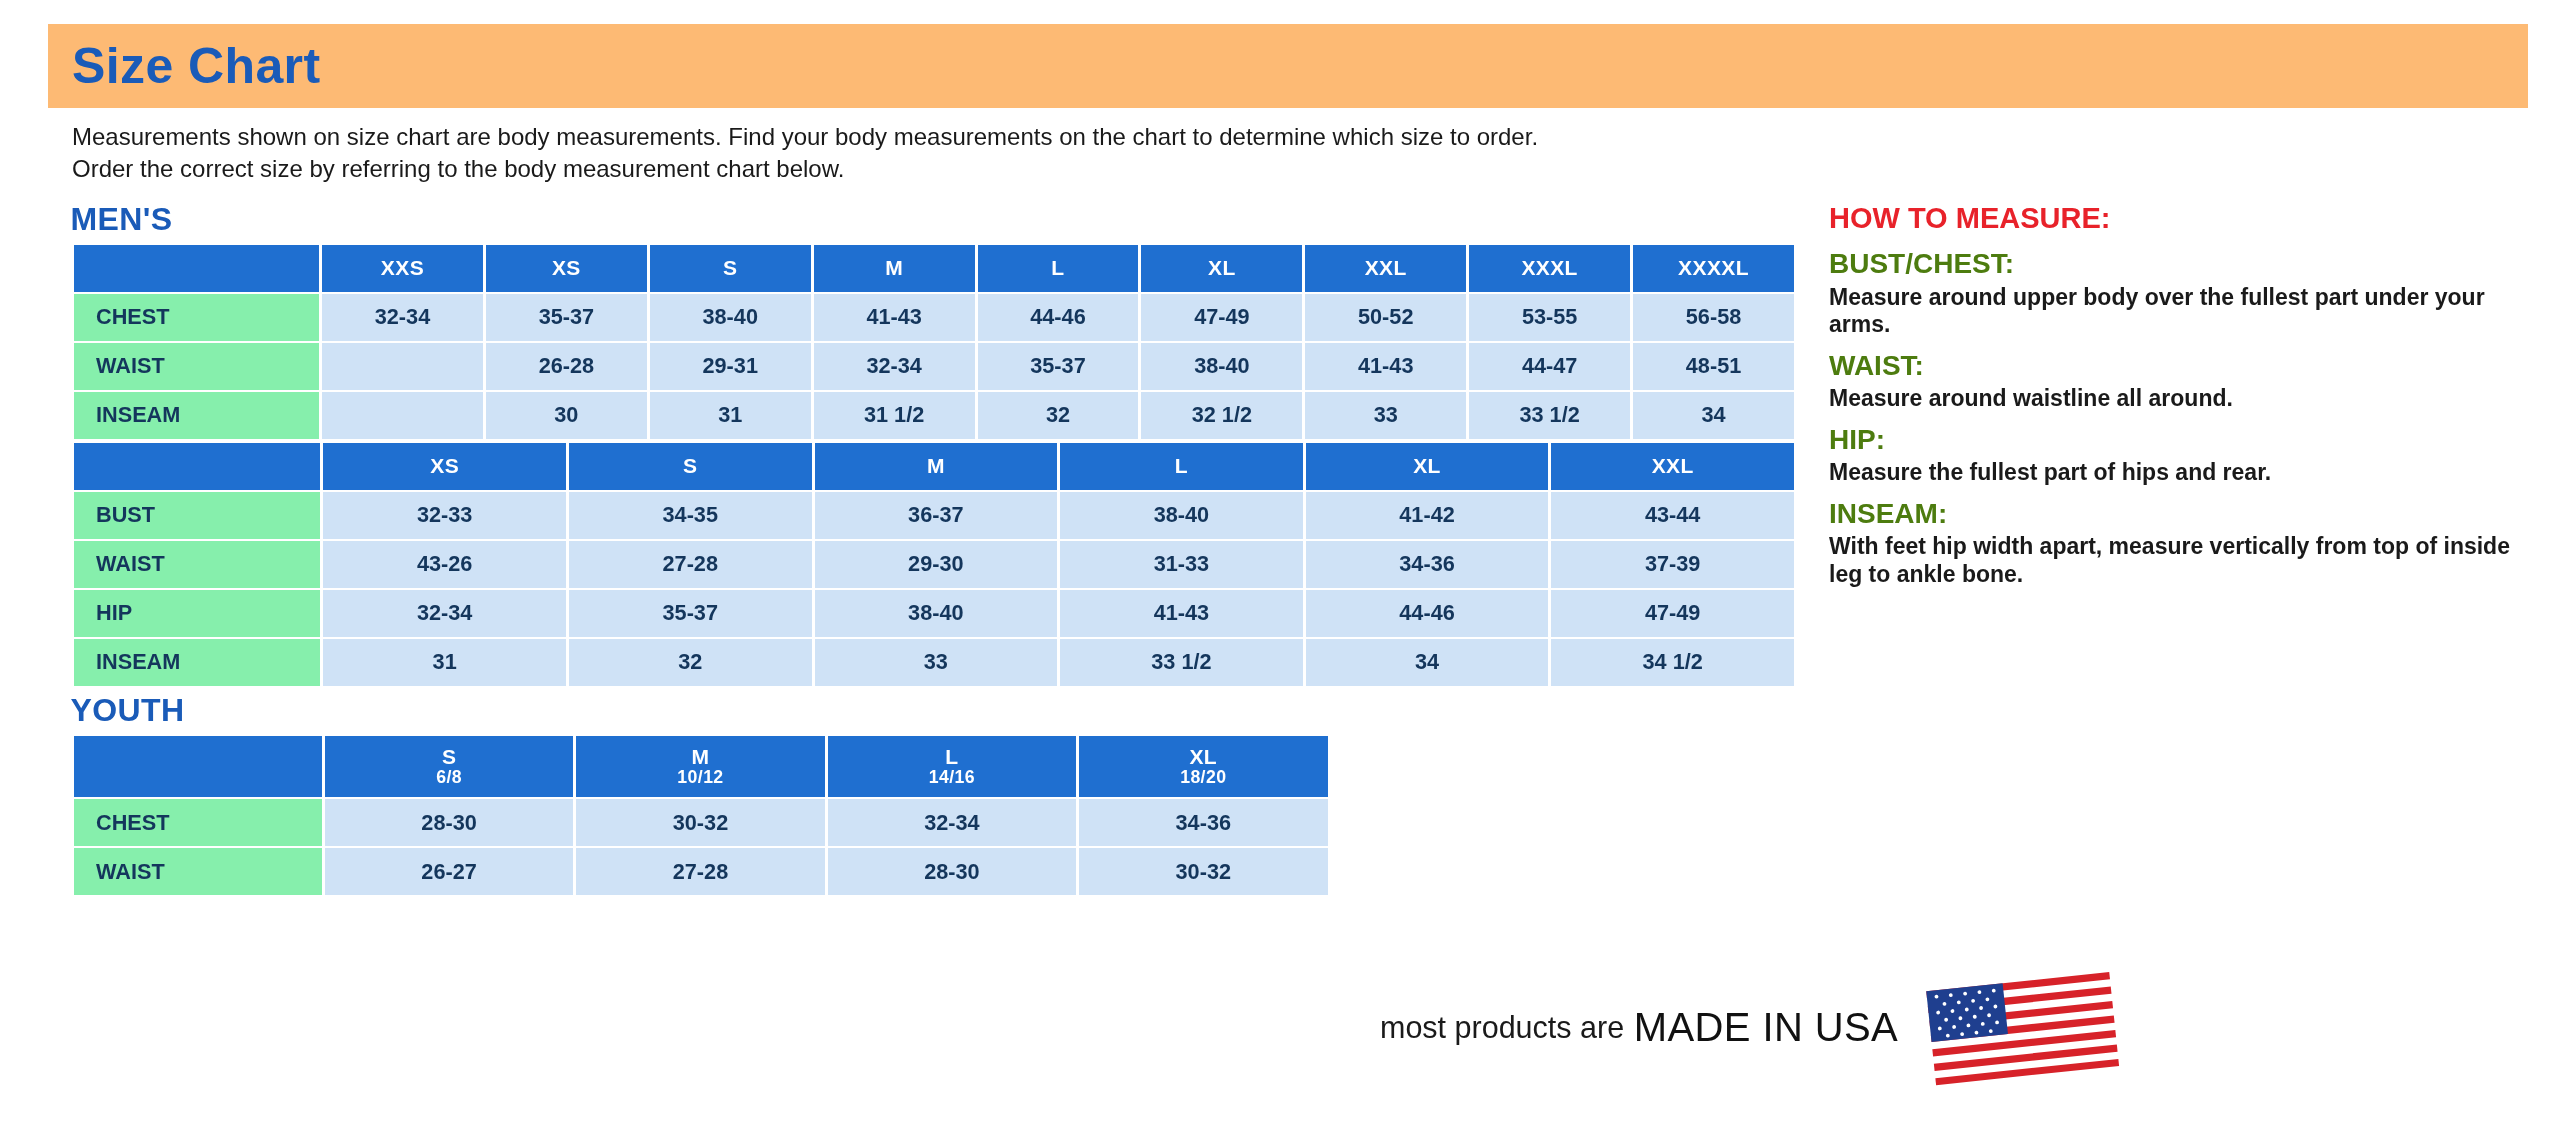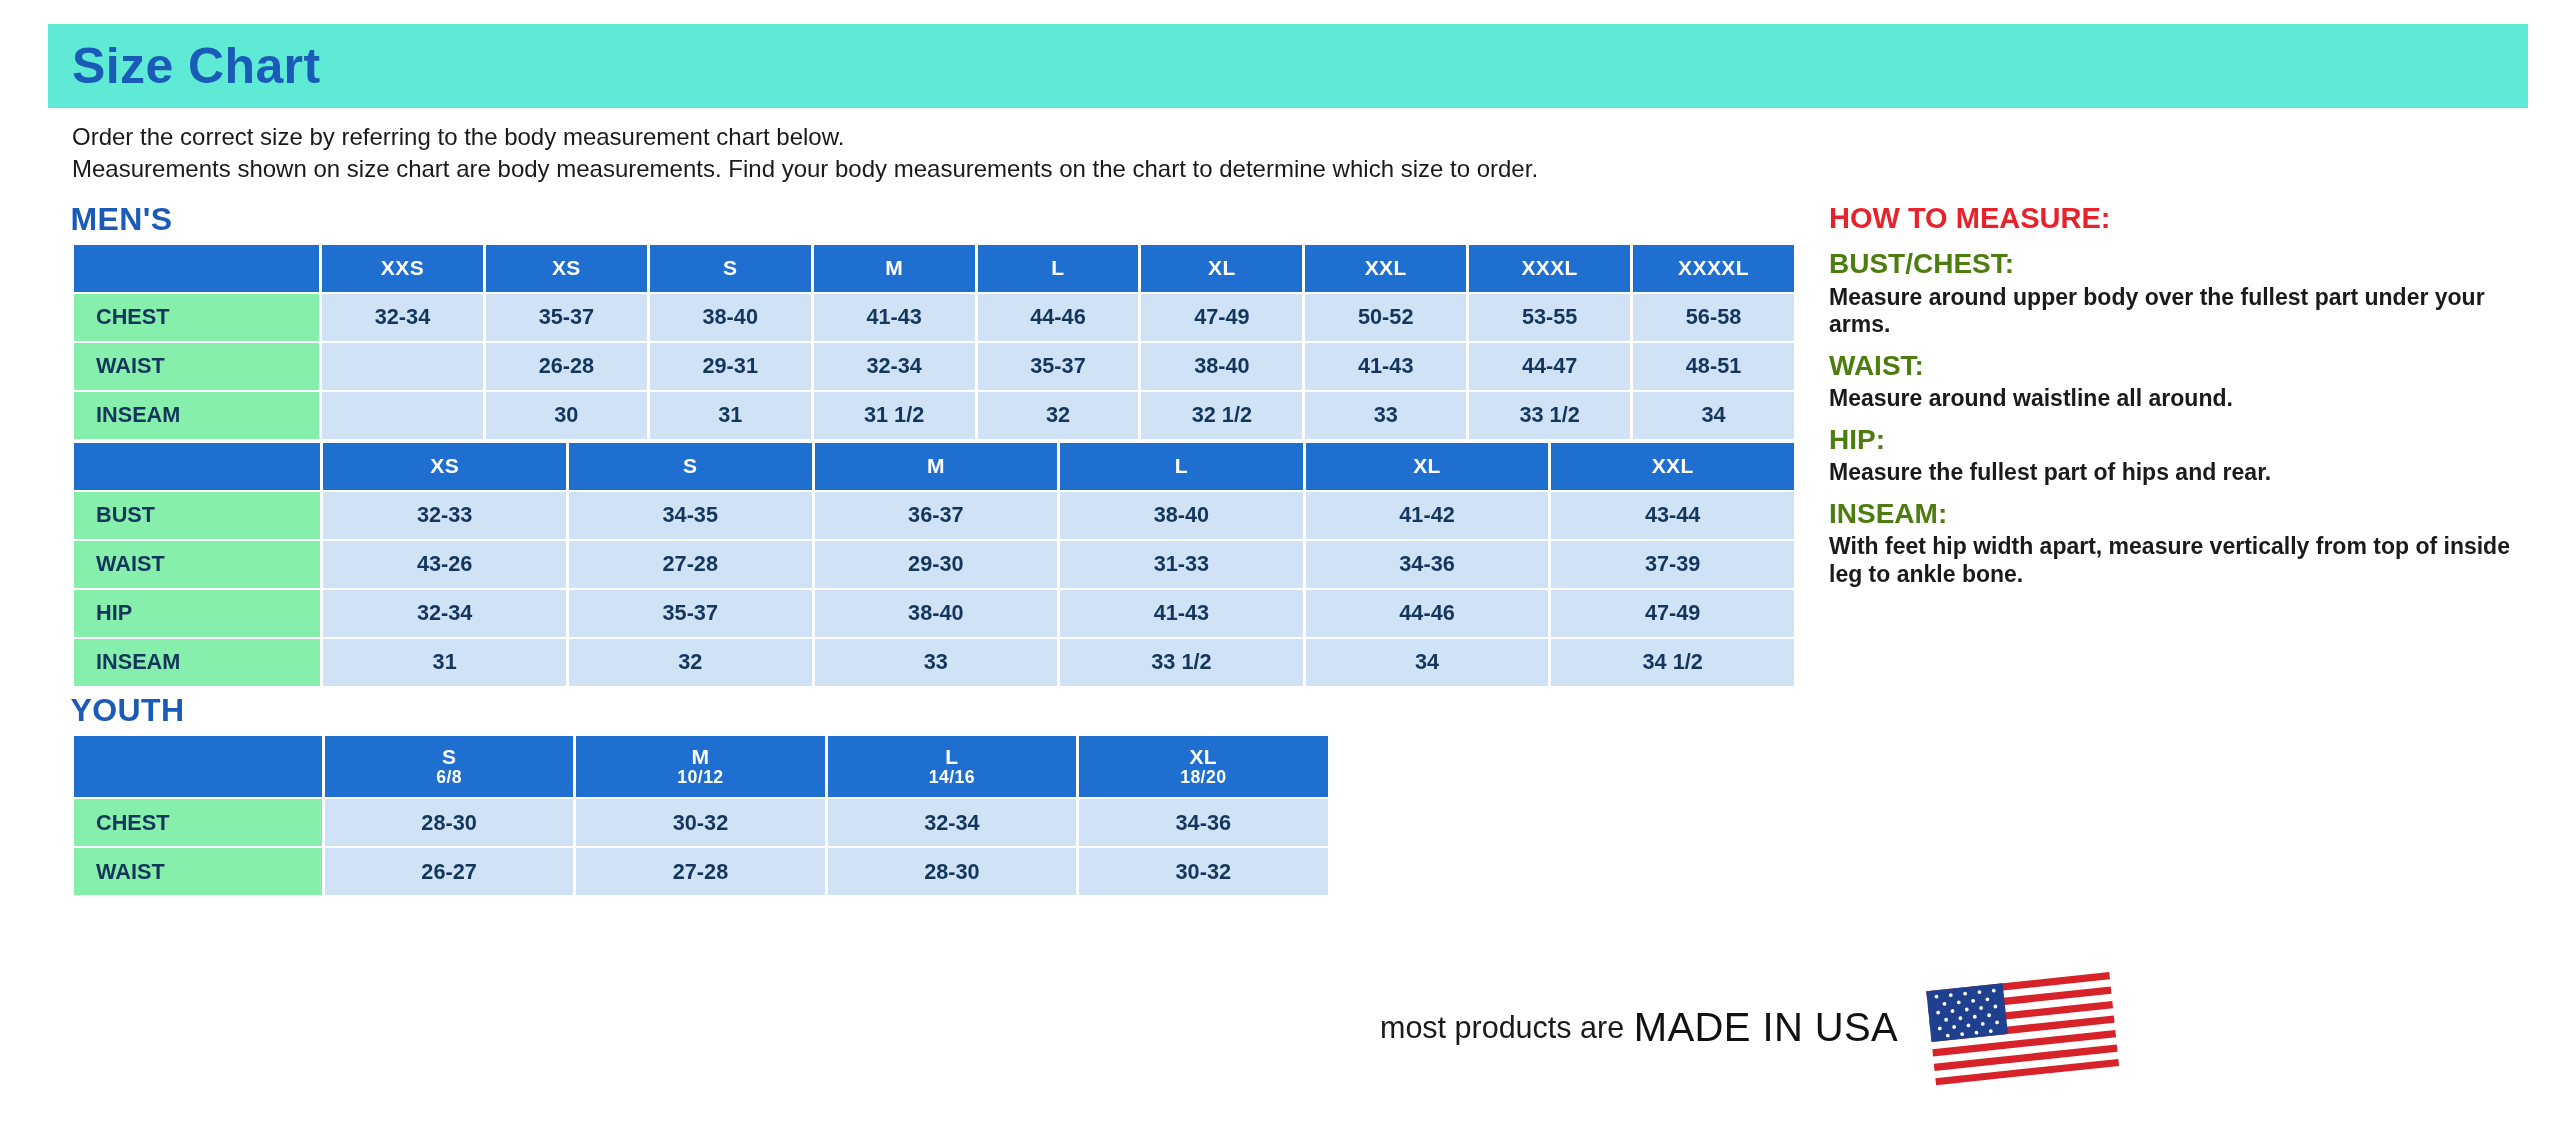--- a/index.html
+++ b/index.html
@@ -18,21 +18,21 @@
     position: relative;
     width: 2576px;
     height: 1132px;
     box-sizing: border-box;
     padding: 0 48px;
   }
 
   
   .banner {
     margin: 24px 0 0 0;
-    background: #5eead4;
+    background: #fdba74;
     height: 84px;
     display: flex;
     align-items: center;
     padding-left: 24px;
     box-sizing: border-box;
   }
   .banner-title {
     font-size: 50px;
     font-weight: bold;
     color: #1a5bb8;
@@ -174,22 +174,22 @@
 </head>
 <body>
 
 <div class="page">
 
   <div class="banner">
     <div class="banner-title">Size Chart</div>
   </div>
 
   <div class="intro">
+    <div>Measurements shown on size chart are body measurements.  Find your body measurements on the chart to determine which size to order.</div>
     <div>Order the correct size by referring to the body measurement chart below.</div>
-    <div>Measurements shown on size chart are body measurements.  Find your body measurements on the chart to determine which size to order.</div>
   </div>
 
   <div class="body-wrap">
 
     <div class="left-col">
 
       <div class="section-title">MEN'S</div>
       <table class="size-table">
         <colgroup>
           <col style="width:14.5%">

